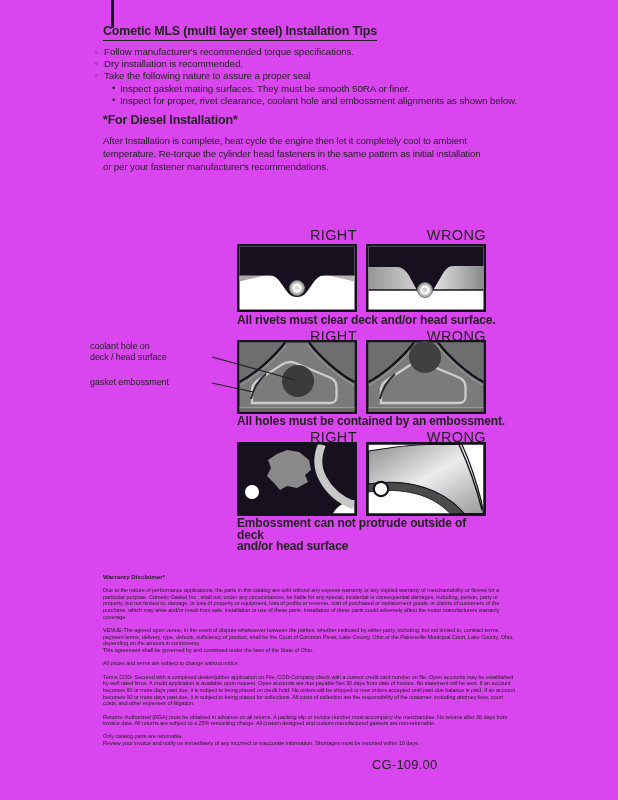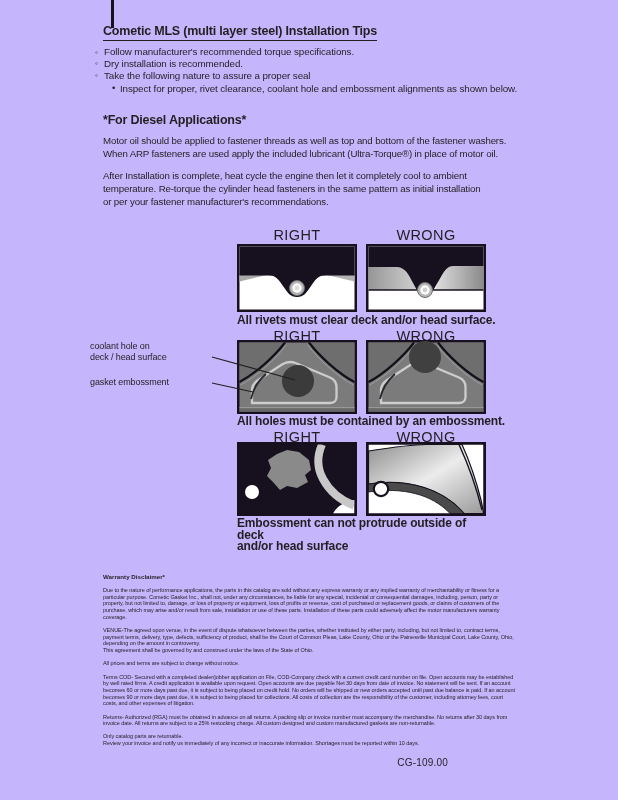--- a/index.html
+++ b/index.html
@@ -1,17 +1,17 @@
 <!DOCTYPE html>
 <html><head>
 <meta charset="utf-8">
 <style>
   html,body { margin:0; padding:0; background:#ffffff; }
   .page {
-    position:relative; width:618px; height:800px; background:#c4b5fd;
+    position:relative; width:618px; height:800px; background:#d946ef;
     font-family:"Liberation Sans", sans-serif; color:#231f20; overflow:hidden;
   }
   .crop-mark { position:absolute; left:111px; top:0; width:3px; height:28px; background:#17101f; }
 
   .title {
     position:absolute; left:103px; top:24px; margin:0;
     font-size:12.5px; font-weight:bold; letter-spacing:-0.2px;
     border-bottom:1.8px solid #231f20; padding-bottom:2px;
   }
 
@@ -20,33 +20,33 @@
   .b-line.sub { margin-left:17px; }
   .b-mark { display:inline-block; width:9px; font-size:8.5px; vertical-align:0.5px; }
   .b-line.sub .b-mark { width:8px; font-size:9.5px; }
 
   .diesel { position:absolute; left:103px; top:113px; width:480px; }
   .diesel h2 { margin:0 0 7px 0; font-size:12.5px; font-weight:bold; letter-spacing:-0.2px; }
   .diesel p { margin:0 0 9px 0; font-size:9.7px; line-height:13px; letter-spacing:-0.15px; }
 
   .pre { white-space:pre-line; }
 
-  .dg-header { position:absolute; width:120px; text-align:center; font-size:14.5px; letter-spacing:0.4px; color:#231f20; }
+  .dg-header { position:absolute; width:120px; text-align:right; font-size:14.5px; letter-spacing:0.4px; color:#231f20; }
   .panel { position:absolute; width:120px; }
   .panel svg { display:block; }
   .dg-caption { position:absolute; font-size:12px; font-weight:bold; letter-spacing:-0.15px; line-height:11.5px; }
 
   .ann-label { position:absolute; left:90px; width:120px; text-align:left; font-size:9px; line-height:10.5px; letter-spacing:-0.1px; }
   .leader-overlay { position:absolute; left:0; top:335px; pointer-events:none; }
 
   .warranty { position:absolute; left:103px; top:573px; width:415px; }
   .warranty h3 { margin:0 0 7px 0; font-size:6.2px; font-weight:bold; }
   .warranty p { margin:0 0 6.5px 0; font-size:5.5px; line-height:6.7px; letter-spacing:-0.05px; }
 
-  .footer-code { position:absolute; left:364px; top:757px; width:84px; text-align:right; font-size:10px; letter-spacing:0.2px; }
+  .footer-code { position:absolute; left:372px; top:757px; width:84px; text-align:left; font-size:13px; letter-spacing:0.2px; }
 </style>
 </head>
 <body>
 
 <div class="page">
 
   <div class="crop-mark"></div>
 
   <h1 class="title">Cometic MLS (multi layer steel) Installation Tips</h1>
 
@@ -54,28 +54,29 @@
     <div class="b-line">
       <span class="b-mark">◦</span><span>Follow manufacturer's recommended torque specifications.</span>
     </div>
     <div class="b-line">
       <span class="b-mark">◦</span><span>Dry installation is recommended.</span>
     </div>
     <div class="b-line">
       <span class="b-mark">◦</span><span>Take the following nature to assure a proper seal</span>
     </div>
     <div class="b-line sub">
+      <span class="b-mark">•</span><span>Inspect gasket mating surfaces.  They must be smooth 50RA or finer.</span>
+    </div>
+    <div class="b-line sub">
       <span class="b-mark">•</span><span>Inspect for proper, rivet clearance, coolant hole and embossment alignments as shown below.</span>
     </div>
   </div>
 
   <div class="diesel">
-    <h2>*For Diesel Applications*</h2>
-    <p class="pre">Motor oil should be applied to fastener threads as well as top and bottom of the fastener washers.
-When ARP fasteners are used apply the included lubricant (Ultra-Torque®) in place of motor oil.</p>
+    <h2>*For Diesel Installation*</h2>
     <p class="pre">After Installation is complete, heat cycle the engine then let it completely cool to ambient
 temperature. Re-torque the cylinder head fasteners in the same pattern as initial installation
 or per your fastener manufacturer's recommendations.</p>
   </div>
 
   <span class="dg-header" style="left:237px; top:227px;">RIGHT</span>
   <span class="dg-header" style="left:366px; top:227px;">WRONG</span>
 
   <div class="panel" style="left:237px; top:244px;">
     <svg width="120" height="68" viewBox="0 0 120 68">

